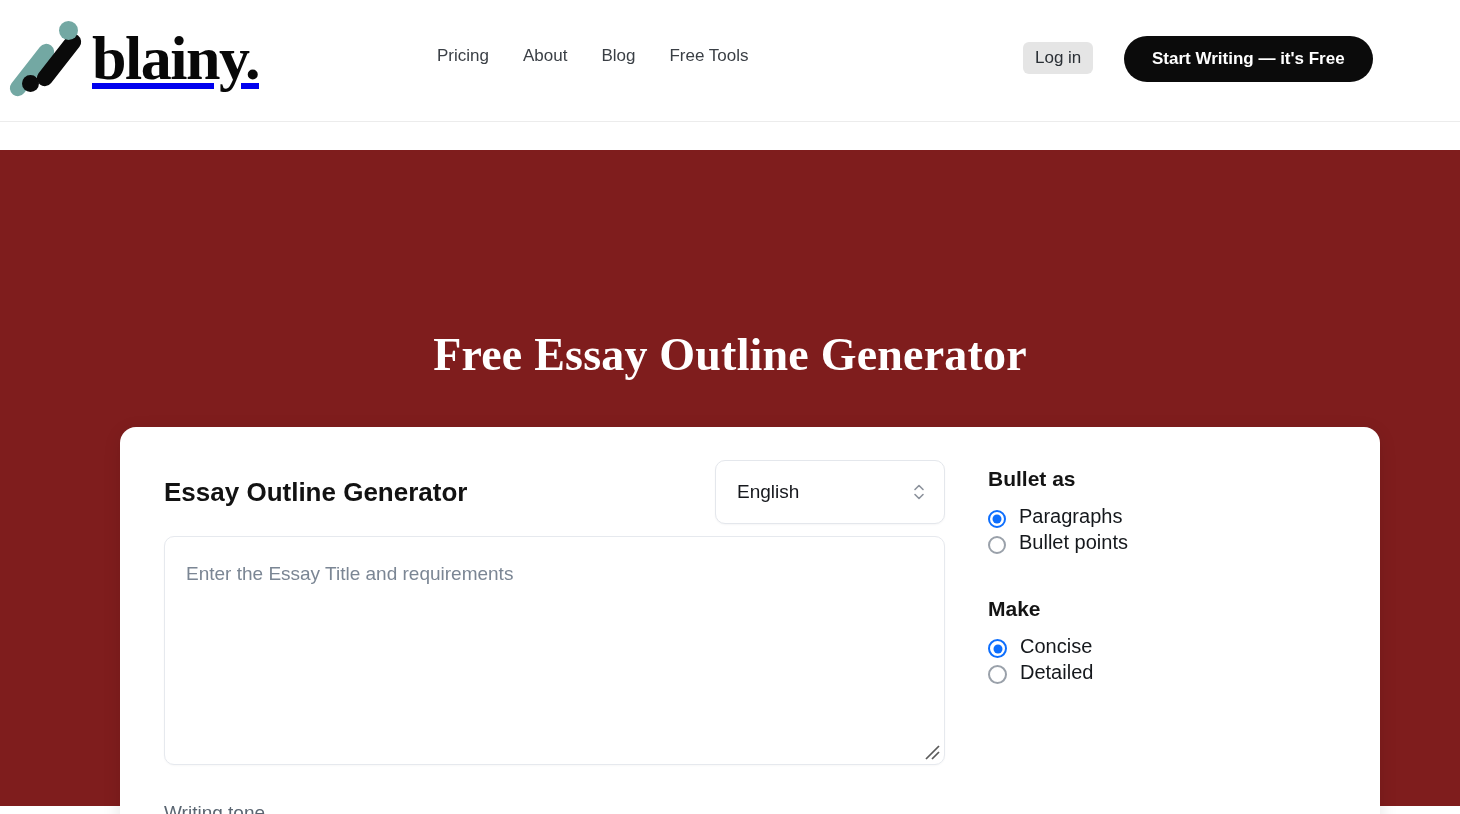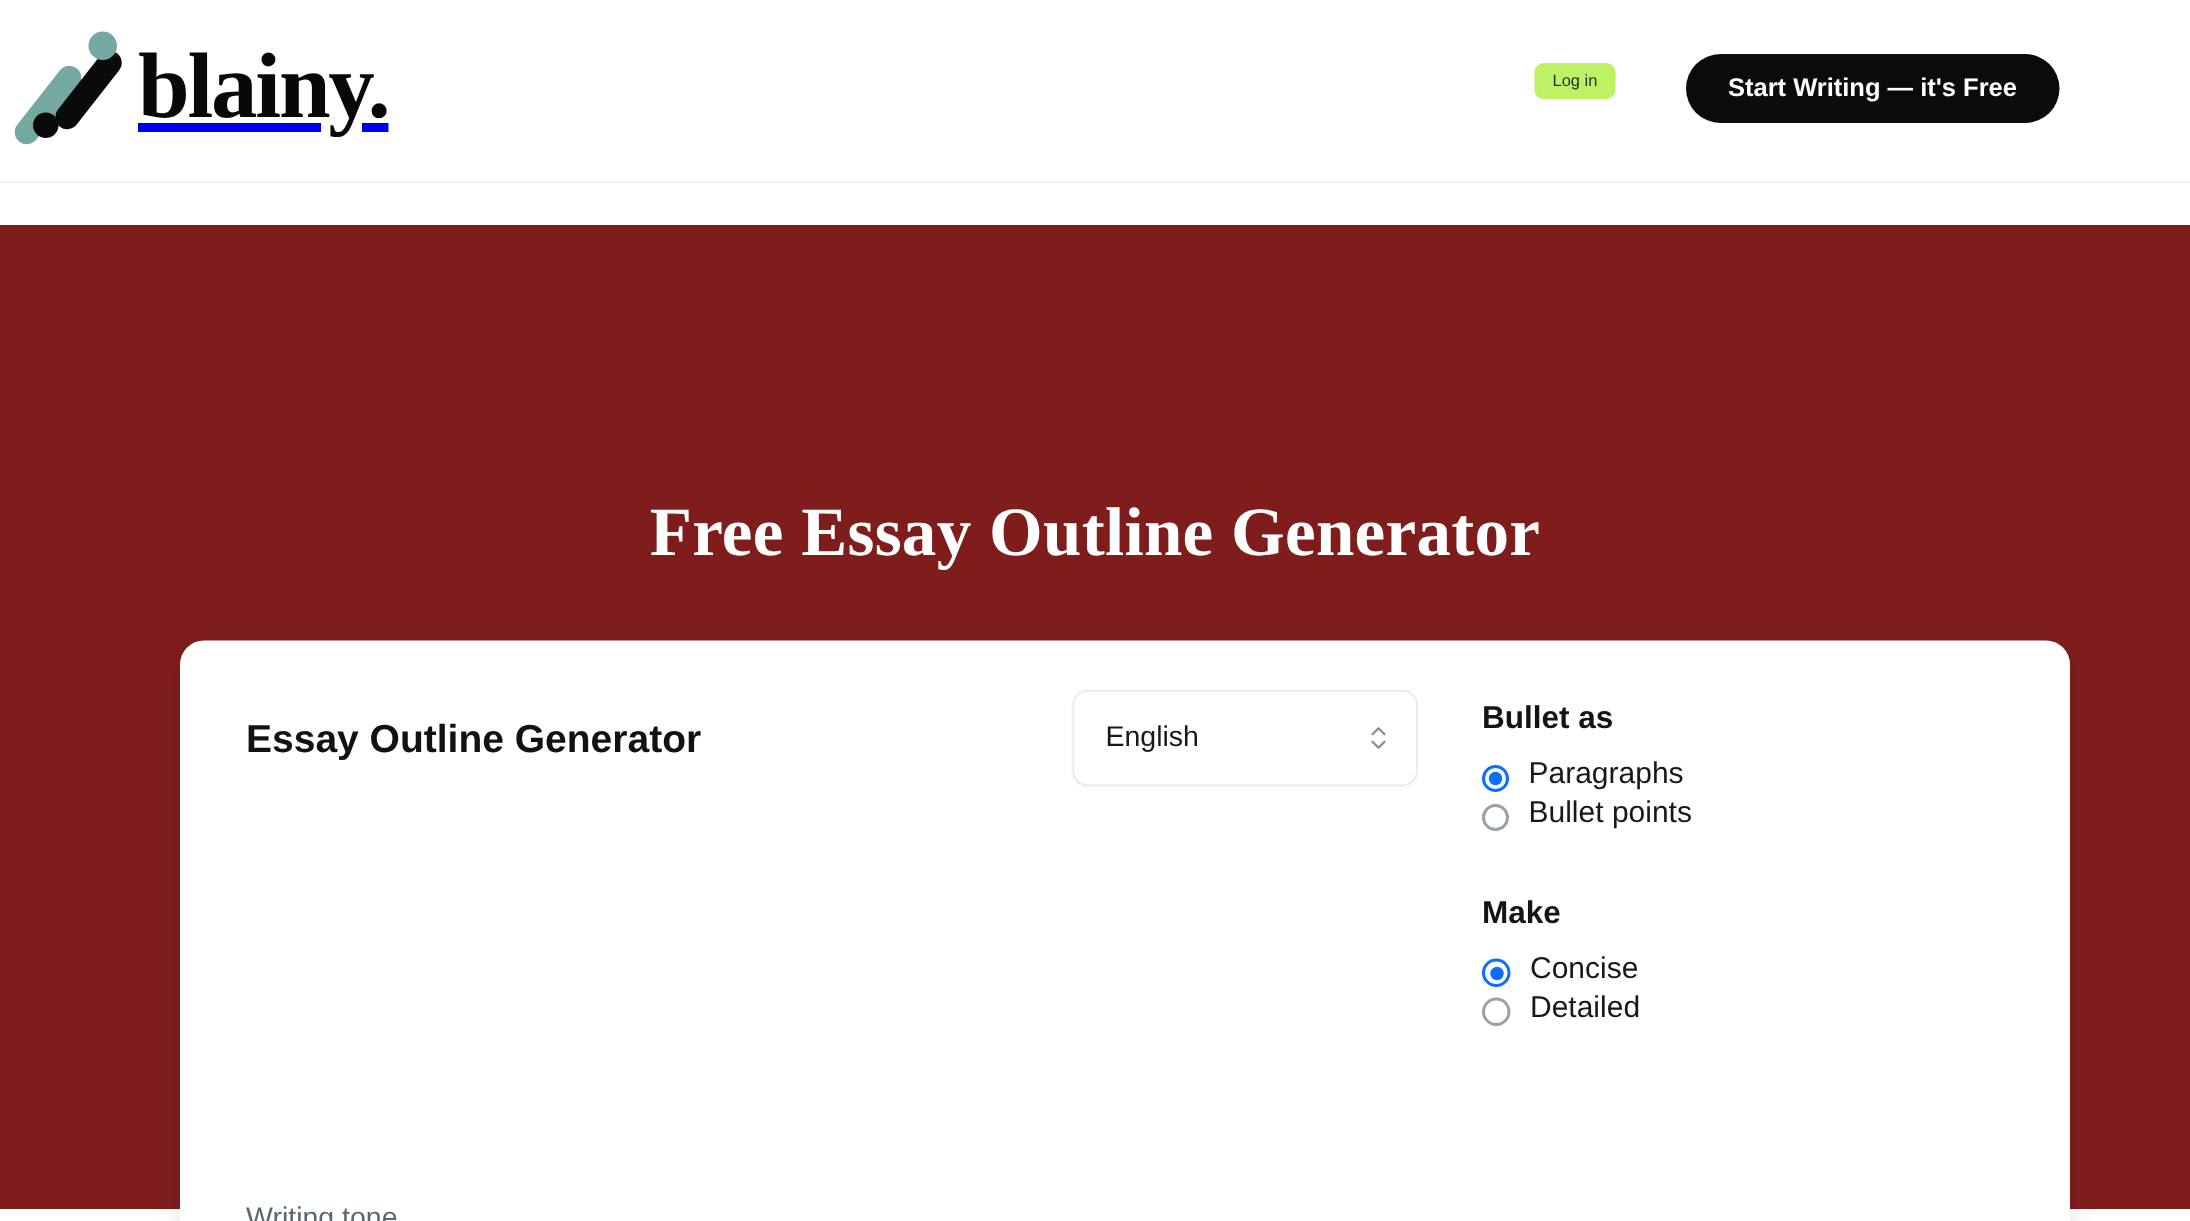--- a/index.html
+++ b/index.html
@@ -79,23 +79,23 @@
     color: #3a3f45;
     text-decoration: none;
     padding: 0 34px 0 0;
     white-space: nowrap;
   }
   .nav a:last-child { padding-right: 0; }
 
   .login-btn {
     position: absolute;
     left: 1023px; top: 42px;
-    font-size: 11px;
+    font-size: 17px;
     color: #2a2f35;
-    background: #bef264;
+    background: #e5e5e5;
     border: none;
     border-radius: 6px;
     padding: 6px 12px;
     cursor: pointer;
     font-family: "Liberation Sans", sans-serif;
   }
   .start-btn {
     position: absolute;
     left: 1124px; top: 36px;
     height: 46px;
@@ -260,20 +260,26 @@
   <a class="logo-wrap" href="#">
     <span class="logo-mark">
       <span class="logo-bar teal"></span>
       <span class="logo-bar black"></span>
       <span class="logo-dot teal"></span>
       <span class="logo-dot black"></span>
     </span>
     <span class="logo-text">blainy.</span>
   </a>
 
+  <nav class="nav">
+    <a href="#">Pricing</a>
+    <a href="#">About</a>
+    <a href="#">Blog</a>
+    <a href="#">Free Tools</a>
+  </nav>
 
   <button class="login-btn">Log in</button>
   <button class="start-btn">Start Writing — it's Free</button>
 </div>
 
 <div class="hero">
 
   <div class="hero-title">Free Essay Outline Generator</div>
 
   <div class="card">
@@ -283,20 +289,29 @@
     <div class="lang-select">
       <span class="val">English</span>
       <span class="chevs">
         <svg width="14" height="22" viewBox="0 0 14 22" fill="none">
           <path d="M3 8.5 L7 4.5 L11 8.5" stroke="#8b919b" stroke-width="1.6" stroke-linecap="round" stroke-linejoin="round"></path>
           <path d="M3 13.5 L7 17.5 L11 13.5" stroke="#8b919b" stroke-width="1.6" stroke-linecap="round" stroke-linejoin="round"></path>
         </svg>
       </span>
     </div>
 
+    <div class="ta-wrap">
+      <div class="ta-placeholder">Enter the Essay Title and requirements</div>
+      <span class="ta-resize">
+        <svg width="18" height="18" viewBox="0 0 18 18">
+          <path d="M17 4 L4 17" stroke="#5a5a5a" stroke-width="1.7"></path>
+          <path d="M17 10 L10 17" stroke="#5a5a5a" stroke-width="1.7"></path>
+        </svg>
+      </span>
+    </div>
 
     <div class="tone-label">Writing tone</div>
 
     <div class="opts">
 
       <div class="opt-heading">Bullet as</div>
 
       <label class="radio-row sp">
         <span class="radio on"></span>
         <span class="radio-label">Paragraphs</span>

